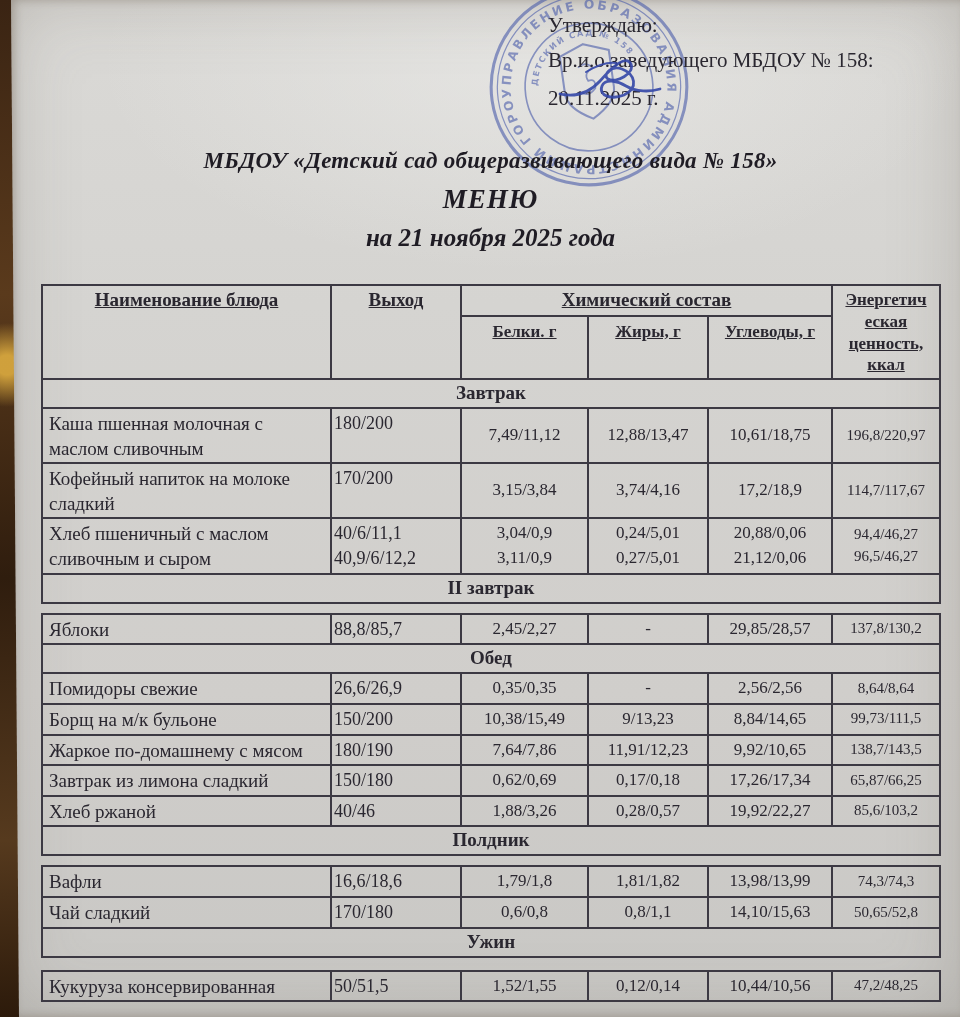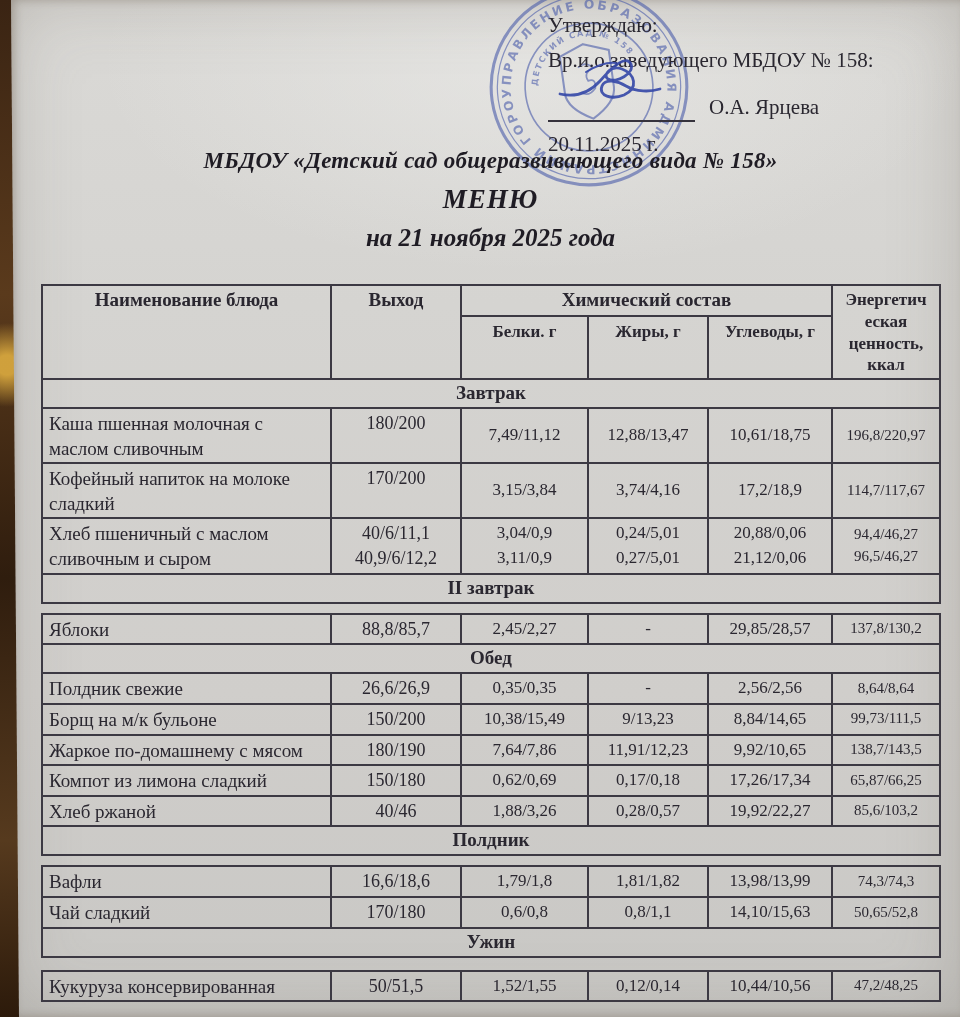--- a/index.html
+++ b/index.html
@@ -49,33 +49,33 @@
   .title .t1{font-size:23px;letter-spacing:.3px;}
   .title .t2{font-size:27px;margin-top:10px;letter-spacing:1px;}
   .title .t3{font-size:25px;margin-top:9px;}
 
   
   table.menu{
     position:absolute;left:33px;top:284px;width:898px;
     border-collapse:collapse;table-layout:fixed;color:var(--ink);
   }
   table.menu th,table.menu td{border:2px solid var(--border);}
-  th{font-weight:bold;vertical-align:top;padding:3px 3px 2px;}
+  th{font-weight:bold;vertical-align:top;padding:3px 3px 2px;text-decoration:underline;}
   .th-name,.th-out{font-size:19px;}
   .th-chem{font-size:19px;height:30px;vertical-align:top;}
   .th-sub{font-size:17px;height:62px;padding-top:5px;}
   .th-energy{font-size:17px;line-height:1.28;white-space:pre-line;}
   td.section-cell{
     text-align:center;font-weight:bold;font-size:19px;height:27px;
     padding:2px 0 3px;
   }
   tr.gap td{border-left:none;border-right:none;height:11px;padding:0;}
   tr.gap.big td{height:14px;}
   td.dish{font-size:19px;text-align:left;vertical-align:top;padding:2px 6px 1px;line-height:1.32;white-space:pre-line;height:26px;}
-  td.out{font-size:18px;text-align:center;vertical-align:top;padding:2px 2px;white-space:pre-line;line-height:1.35;border-radius:9px;}
+  td.out{font-size:18px;text-align:left;vertical-align:top;padding:2px 2px;white-space:pre-line;line-height:1.35;border-radius:9px;}
   td.num{font-size:17px;text-align:center;vertical-align:middle;padding:2px 2px;white-space:pre-line;line-height:1.45;}
   td.energy{font-size:15px;}
 </style>
 </head>
 <body>
 
 <div class="paper">
 
   <svg class="stamp" viewBox="0 0 200 200" aria-hidden="true">
     <defs>
@@ -91,24 +91,20 @@
     <text font-size="8" letter-spacing="1.5">
       <textPath href="#arcInner" startOffset="8">ДЕТСКИЙ САД № 158</textPath>
     </text>
     <path d="M100,58 l24,9 v36 q0,15 -24,28 q-24,-13 -24,-28 v-36 z" fill="none" stroke="currentColor" stroke-width="2"></path>
     <path d="M92,80 q8,-6 14,2 q-10,4 -6,12 q8,-2 6,8 q-8,8 -14,2" fill="none" stroke="currentColor" stroke-width="1.6"></path>
   </svg>
 
   <div class="approval">
     <div>Утверждаю:</div>
     <div class="l2">Вр.и.о.заведующего МБДОУ № 158:</div>
-    <div class="sig-row">
-      <span class="sig-line"></span>
-      <span class="signer">О.А. Ярцева</span>
-    </div>
     <div class="appr-date">20.11.2025 г.</div>
   </div>
 
   <svg class="signature" viewBox="0 0 115 62" aria-hidden="true">
     <path d="M4,46 C22,50 34,44 44,33 C58,17 70,7 75,16 C79,25 60,36 52,31 C46,27 55,17 66,21 C79,26 83,40 68,47 C56,52 42,48 46,38 C49,30 62,33 70,38 C80,44 94,44 104,41" stroke-width="2.8"></path>
     <path d="M30,24 C40,18 52,14 60,15" stroke-width="2"></path>
   </svg>
 
   <div class="title">
     <div class="t1">МБДОУ «Детский сад общеразвивающего вида № 158»</div>
@@ -196,21 +192,21 @@
       <td class="num">-</td>
       <td class="num">29,85/28,57</td>
       <td class="num energy">137,8/130,2</td>
     </tr>
 
     <tr>
       <td colspan="6" class="section-cell">Обед</td>
     </tr>
 
     <tr>
-      <td class="dish">Полдник свежие</td>
+      <td class="dish">Помидоры свежие</td>
       <td class="out">26,6/26,9</td>
       <td class="num">0,35/0,35</td>
       <td class="num">-</td>
       <td class="num">2,56/2,56</td>
       <td class="num energy">8,64/8,64</td>
     </tr>
 
     <tr>
       <td class="dish">Борщ на м/к бульоне</td>
       <td class="out">150/200</td>
@@ -223,21 +219,21 @@
     <tr>
       <td class="dish">Жаркое по-домашнему с мясом</td>
       <td class="out">180/190</td>
       <td class="num">7,64/7,86</td>
       <td class="num">11,91/12,23</td>
       <td class="num">9,92/10,65</td>
       <td class="num energy">138,7/143,5</td>
     </tr>
 
     <tr>
-      <td class="dish">Компот из лимона сладкий</td>
+      <td class="dish">Завтрак из лимона сладкий</td>
       <td class="out">150/180</td>
       <td class="num">0,62/0,69</td>
       <td class="num">0,17/0,18</td>
       <td class="num">17,26/17,34</td>
       <td class="num energy">65,87/66,25</td>
     </tr>
 
     <tr>
       <td class="dish">Хлеб ржаной</td>
       <td class="out">40/46</td>

